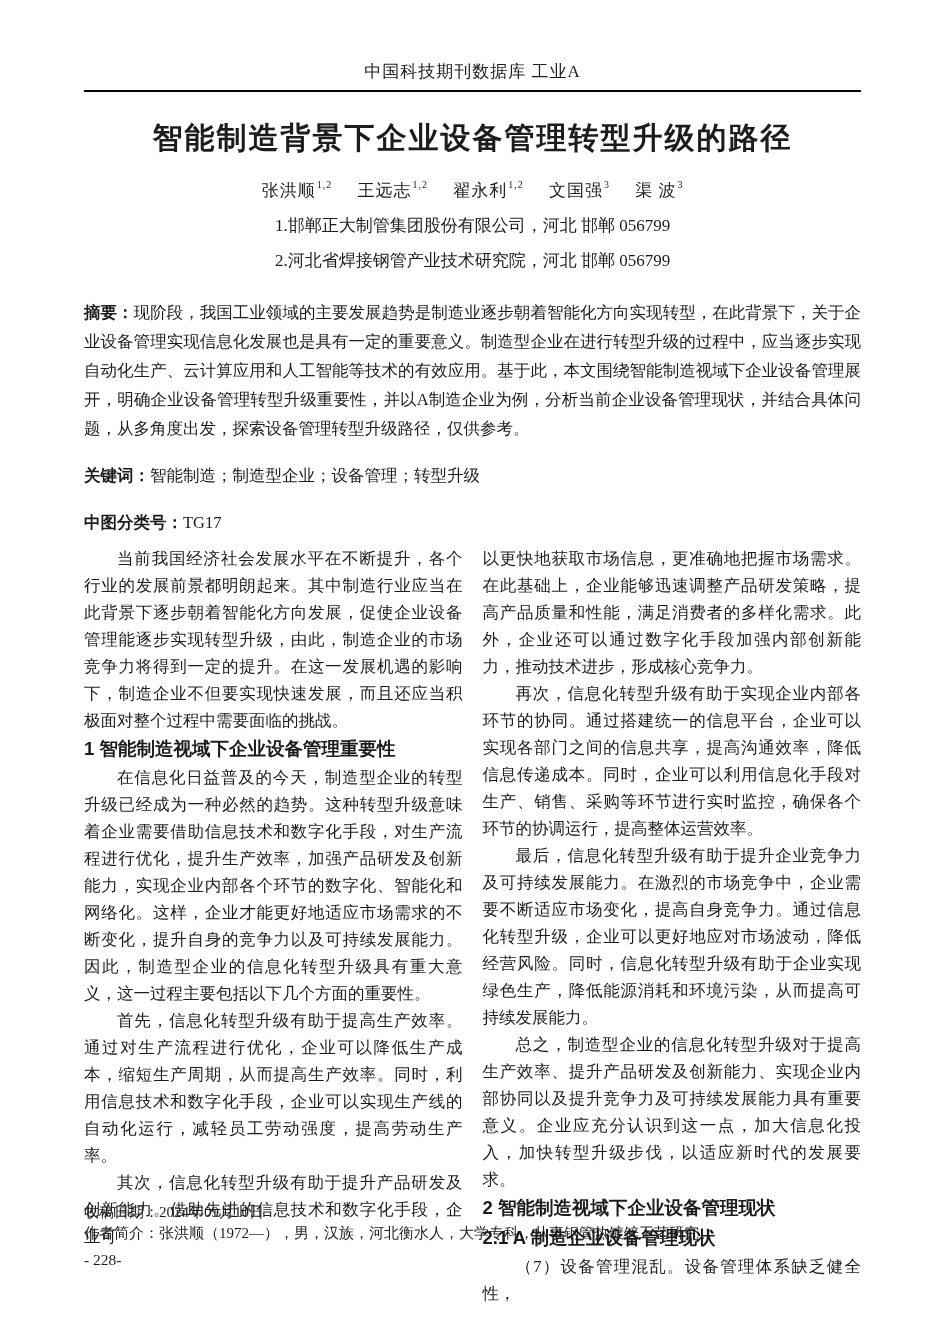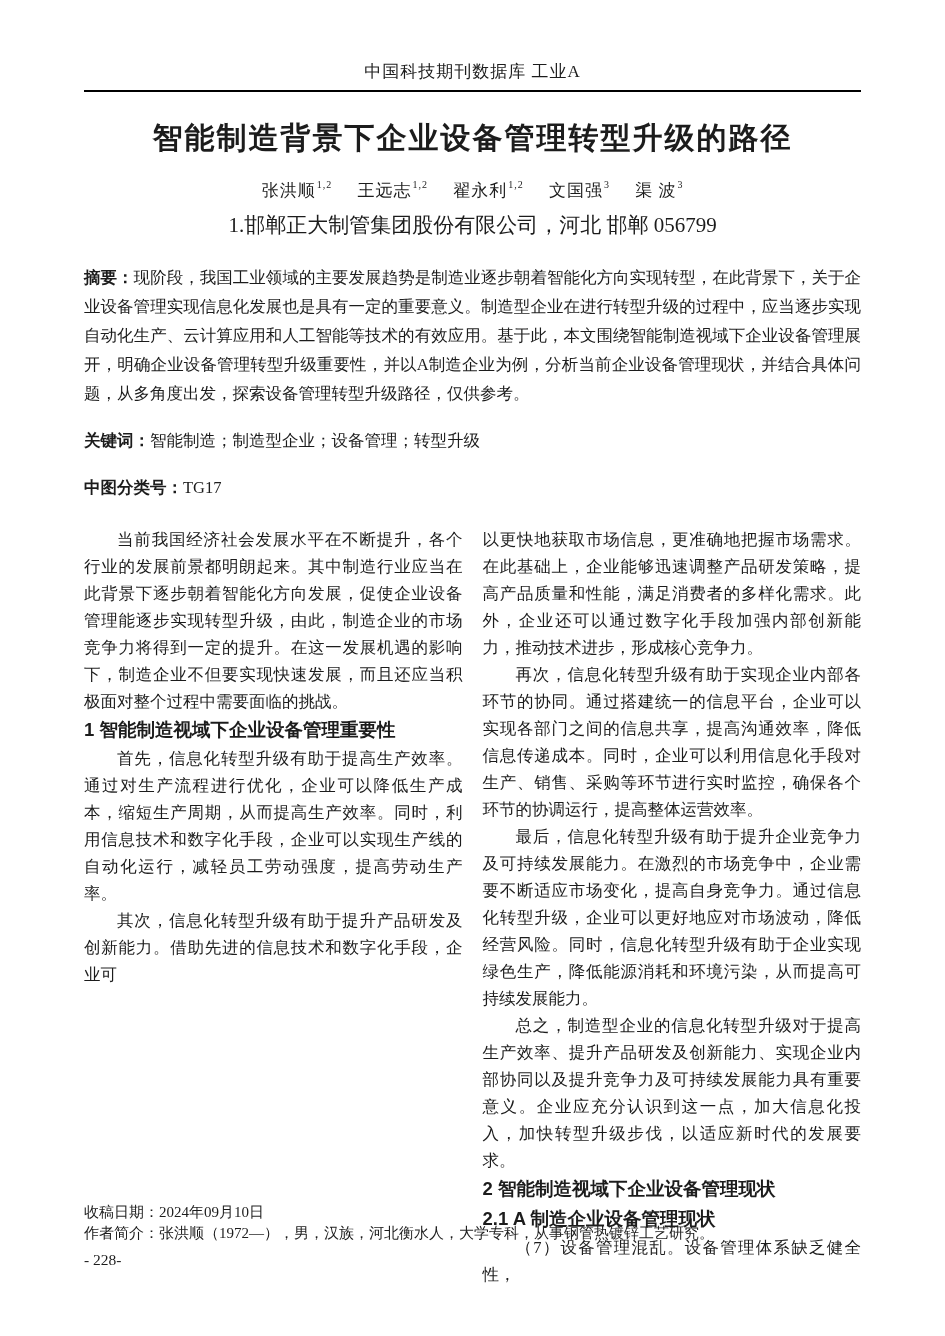--- a/index.html
+++ b/index.html
@@ -32,37 +32,37 @@
     letter-spacing:2px;
   }
   .authors{
     margin-top:18px;
     text-align:center;
     font-size:17px;
     letter-spacing:1px;
   }
   .authors .au{margin:0 10px;}
   .authors sup{font-size:10px;position:relative;top:-1px;margin-left:1px;text-align:right;}
-  .affiliations{margin-top:6px;text-align:center;font-size:21px;}
+  .affiliations{margin-top:6px;text-align:center;font-size:17px;}
   .affiliations div{line-height:35px;}
   
   .meta{margin-top:20px;font-size:16.5px;line-height:29px;text-align:justify;}
   .meta .lbl{
     font-family:"Liberation Sans","DejaVu Sans",sans-serif;
     font-weight:700;
   }
   .kw-line,.clc-line{font-size:16.5px;line-height:29px;margin-top:18px;}
   .kw-line .lbl,.clc-line .lbl{
     font-family:"Liberation Sans","DejaVu Sans",sans-serif;font-weight:700;
   }
   
   .columns{
     display:flex;
     gap:20px;
-    margin-top:24px;
+    margin-top:8px;
     font-size:16.5px;
     line-height:27px;
     text-align:justify;
   }
   .col{flex:1 1 0;min-width:0;}
   .para{margin:0;text-indent:2em;}
   .para.cont{text-indent:0;}
   .h-sec{
     font-family:"Liberation Sans","DejaVu Sans",sans-serif;
     font-weight:700;
@@ -93,38 +93,40 @@
     <div class="authors">
       <span class="au"><span>张洪顺</span><sup>1,2</sup></span>
       <span class="au"><span>王远志</span><sup>1,2</sup></span>
       <span class="au"><span>翟永利</span><sup>1,2</sup></span>
       <span class="au"><span>文国强</span><sup>3</sup></span>
       <span class="au"><span>渠 波</span><sup>3</sup></span>
     </div>
 
     <div class="affiliations">
       <div>1.邯郸正大制管集团股份有限公司，河北 邯郸 056799</div>
+      <div>2.河北省焊接钢管产业技术研究院，河北 邯郸 056799</div>
     </div>
 
     <div class="meta">
       <span class="lbl">摘要：</span><span>现阶段，我国工业领域的主要发展趋势是制造业逐步朝着智能化方向实现转型，在此背景下，关于企业设备管理实现信息化发展也是具有一定的重要意义。制造型企业在进行转型升级的过程中，应当逐步实现自动化生产、云计算应用和人工智能等技术的有效应用。基于此，本文围绕智能制造视域下企业设备管理展开，明确企业设备管理转型升级重要性，并以A制造企业为例，分析当前企业设备管理现状，并结合具体问题，从多角度出发，探索设备管理转型升级路径，仅供参考。</span>
     </div>
 
     <div class="kw-line">
       <span class="lbl">关键词：</span><span>智能制造；制造型企业；设备管理；转型升级</span>
     </div>
 
     <div class="clc-line">
       <span class="lbl">中图分类号：</span><span>TG17</span>
     </div>
 
     <div class="columns">
       <div class="col">
         <p class="para">当前我国经济社会发展水平在不断提升，各个行业的发展前景都明朗起来。其中制造行业应当在此背景下逐步朝着智能化方向发展，促使企业设备管理能逐步实现转型升级，由此，制造企业的市场竞争力将得到一定的提升。在这一发展机遇的影响下，制造企业不但要实现快速发展，而且还应当积极面对整个过程中需要面临的挑战。</p>
         <p class="h-sec">1 智能制造视域下企业设备管理重要性</p>
+        <p class="para">在信息化日益普及的今天，制造型企业的转型升级已经成为一种必然的趋势。这种转型升级意味着企业需要借助信息技术和数字化手段，对生产流程进行优化，提升生产效率，加强产品研发及创新能力，实现企业内部各个环节的数字化、智能化和网络化。这样，企业才能更好地适应市场需求的不断变化，提升自身的竞争力以及可持续发展能力。因此，制造型企业的信息化转型升级具有重大意义，这一过程主要包括以下几个方面的重要性。</p>
         <p class="para">首先，信息化转型升级有助于提高生产效率。通过对生产流程进行优化，企业可以降低生产成本，缩短生产周期，从而提高生产效率。同时，利用信息技术和数字化手段，企业可以实现生产线的自动化运行，减轻员工劳动强度，提高劳动生产率。</p>
         <p class="para">其次，信息化转型升级有助于提升产品研发及创新能力。借助先进的信息技术和数字化手段，企业可</p>
       </div>
       <div class="col">
         <p class="para cont">以更快地获取市场信息，更准确地把握市场需求。在此基础上，企业能够迅速调整产品研发策略，提高产品质量和性能，满足消费者的多样化需求。此外，企业还可以通过数字化手段加强内部创新能力，推动技术进步，形成核心竞争力。</p>
         <p class="para">再次，信息化转型升级有助于实现企业内部各环节的协同。通过搭建统一的信息平台，企业可以实现各部门之间的信息共享，提高沟通效率，降低信息传递成本。同时，企业可以利用信息化手段对生产、销售、采购等环节进行实时监控，确保各个环节的协调运行，提高整体运营效率。</p>
         <p class="para">最后，信息化转型升级有助于提升企业竞争力及可持续发展能力。在激烈的市场竞争中，企业需要不断适应市场变化，提高自身竞争力。通过信息化转型升级，企业可以更好地应对市场波动，降低经营风险。同时，信息化转型升级有助于企业实现绿色生产，降低能源消耗和环境污染，从而提高可持续发展能力。</p>
         <p class="para">总之，制造型企业的信息化转型升级对于提高生产效率、提升产品研发及创新能力、实现企业内部协同以及提升竞争力及可持续发展能力具有重要意义。企业应充分认识到这一点，加大信息化投入，加快转型升级步伐，以适应新时代的发展要求。</p>
         <p class="h-sec">2 智能制造视域下企业设备管理现状</p>
         <p class="h-sec">2.1 A 制造企业设备管理现状</p>

